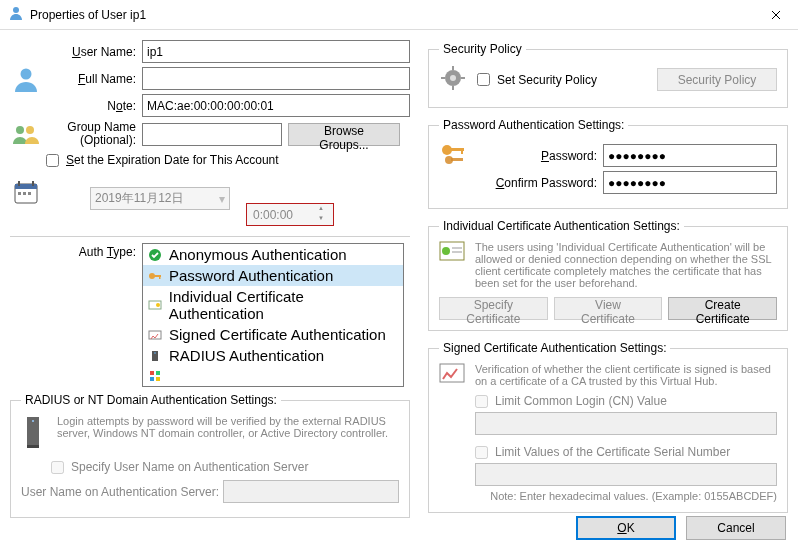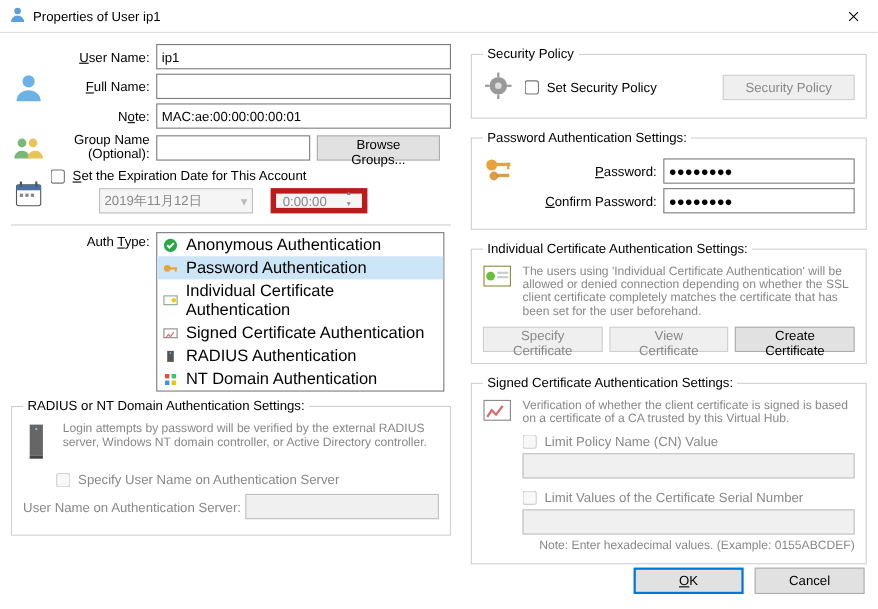--- a/index.html
+++ b/index.html
@@ -116,22 +116,22 @@
   .btn.primary {
     border: 2px solid #0078d7;
     background: #e1e1e1;
   }
   .date-combo {
     display:flex; align-items:center; gap:4px;
     border:1px solid #bfbfbf; height:23px; padding:0 4px;
     background:#f5f5f5; color:#888; width:140px;
   }
   .time-combo {
-    border:5px solid #b91c1c; height:23px; padding:0 6px;
-    background:#f5f5f5; color:#888; width:88px; display:flex; align-items:center; justify-content:space-between;
+    border:1px solid #b91c1c; height:23px; padding:0 6px;
+    background:#f5f5f5; color:#888; width:88px; display:flex; align-items:center; justify-content:space-between;margin-top:32px;
   }
   .spin { width:12px; height:20px; display:flex; flex-direction:column; }
   .spin div { flex:1; font-size:6px; text-align:center; color:#888; line-height:1; }
   .disabled-text { color:#888; }
 </style>
 </head>
 <body>
 
 <div class="titlebar">
   <span class="icon">
@@ -278,21 +278,20 @@
         </div>
         <div class="listitem">
           <span class="li-icon">
               <svg width="14" height="14" viewBox="0 0 14 14">
                 <rect x="2" y="2" width="4" height="4" fill="#e74c3c"></rect>
                 <rect x="8" y="2" width="4" height="4" fill="#2ecc71"></rect>
                 <rect x="2" y="8" width="4" height="4" fill="#3498db"></rect>
                 <rect x="8" y="8" width="4" height="4" fill="#f1c40f"></rect>
               </svg>
             </span>
-          <span>NT Domain Authentication</span>
         </div>
       </div>
     </div>
 
     <fieldset style="">
       <legend>RADIUS or NT Domain Authentication Settings:</legend>
       <div class="info-block">
         <div class="info-icon">
           <svg width="24" height="34" viewBox="0 0 24 34">
               <rect x="6" y="2" width="12" height="28" fill="#666"></rect>
@@ -389,21 +388,21 @@
           <svg width="26" height="22" viewBox="0 0 26 22">
               <rect x="1" y="1" width="24" height="18" fill="#fff" stroke="#888"></rect>
               <path d="M4 16l4-6 4 4 6-8" stroke="#d66" stroke-width="2" fill="none"></path>
             </svg>
         </div>
         <div class="small-grey disabled-text" style="flex:1;">Verification of whether the client certificate is signed is based on a certificate of a CA trusted by this Virtual Hub.</div>
       </div>
       <div style="margin-left:36px; margin-top:6px;">
         <label class="checkbox disabled-text">
           <input type="checkbox" disabled="" style="">
-          <span>Limit Policy Name (CN) Value</span>
+          <span>Limit Common Login (CN) Value</span>
         </label>
         <input class="input disabled" disabled="" style="width: 100%; margin-top: 4px;" value="">
         <label class="checkbox disabled-text" style="margin-top:10px;">
           <input type="checkbox" disabled="" style="">
           <span>Limit Values of the Certificate Serial Number</span>
         </label>
         <input class="input disabled" disabled="" style="width: 100%; margin-top: 4px;" value="">
         <div class="small-grey disabled-text" style="text-align:right; margin-top:4px;">Note: Enter hexadecimal values. (Example: 0155ABCDEF)</div>
       </div>
     </fieldset>

